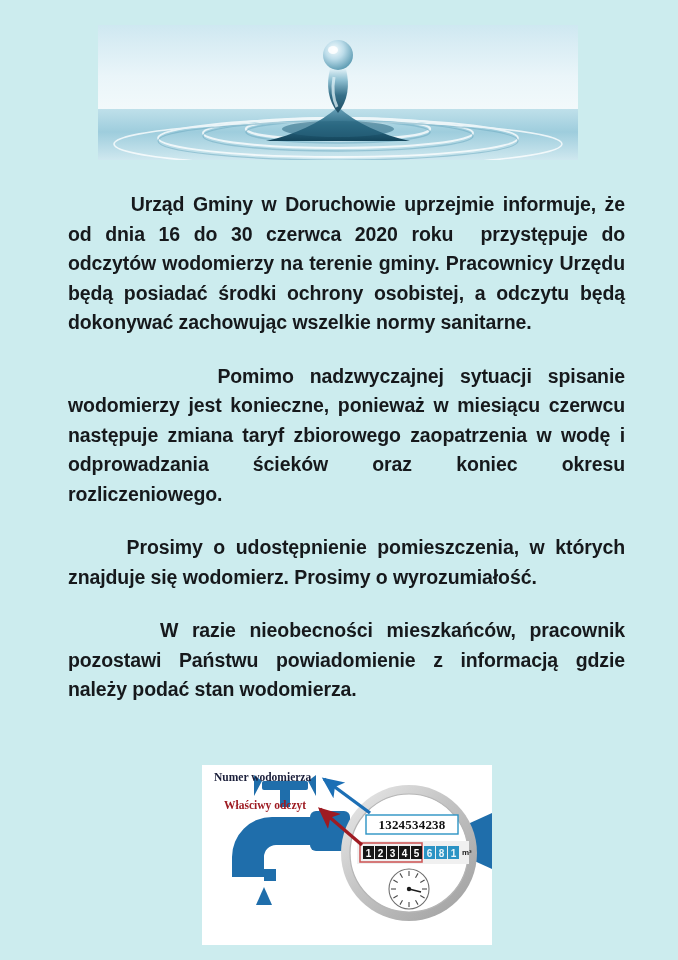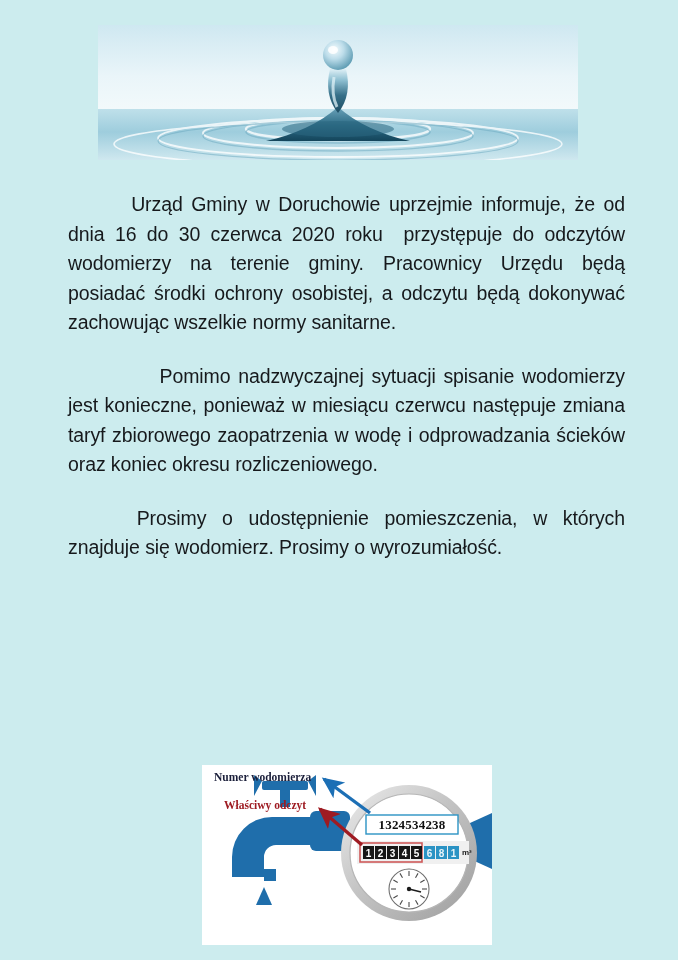--- a/index.html
+++ b/index.html
@@ -30,21 +30,21 @@
   
   .article {
     position: absolute;
     left: 68px;
     top: 190px;
     width: 558px;
   }
   .para {
     text-align: justify;
     text-justify: inter-word;
-    font-weight: normal;
+    font-weight: bold;
     font-size: 19.5px;
     line-height: 29.5px;
     color: #16191c;
     margin: 0 1px 24px 0;
     letter-spacing: -0.1px;
     white-space: pre-wrap;
   }
   .para:last-child { margin-bottom: 0; }
 
   
@@ -152,20 +152,21 @@
     <circle cx="240" cy="30" r="15" fill="url(#ballGrad)"></circle>
     <ellipse cx="235" cy="25" rx="5" ry="4" fill="#ffffff" opacity="0.85"></ellipse>
     <path d="M236 52 C234 64 235 74 239 82" stroke="#dff1f7" stroke-width="3" fill="none" opacity="0.75"></path>
   </svg>
 </div>
 
 <div class="article">
   <p class="para">	  Urząd Gminy w Doruchowie uprzejmie informuje, że od dnia 16 do 30 czerwca 2020 roku  przystępuje do odczytów wodomierzy na terenie gminy. Pracownicy Urzędu będą posiadać środki ochrony osobistej, a odczytu będą dokonywać zachowując wszelkie normy sanitarne.</p>
   <p class="para">	      Pomimo nadzwyczajnej sytuacji spisanie wodomierzy jest konieczne, ponieważ w miesiącu czerwcu następuje zmiana taryf zbiorowego zaopatrzenia w wodę i odprowadzania ścieków oraz koniec okresu rozliczeniowego.</p>
   <p class="para">	 Prosimy o udostępnienie pomieszczenia, w których znajduje się wodomierz. Prosimy o wyrozumiałość.</p>
+  <p class="para">	   W razie nieobecności mieszkańców, pracownik pozostawi Państwu powiadomienie z informacją gdzie należy podać stan wodomierza.</p>
 </div>
 
 <div class="diagram">
   <svg viewBox="0 0 290 180">
     <defs>
       <linearGradient id="ringGrad" x1="0" y1="0" x2="1" y2="1">
         <stop offset="0%" stop-color="#ededed"></stop>
         <stop offset="45%" stop-color="#c4c4c4"></stop>
         <stop offset="100%" stop-color="#9d9d9d"></stop>
       </linearGradient>

